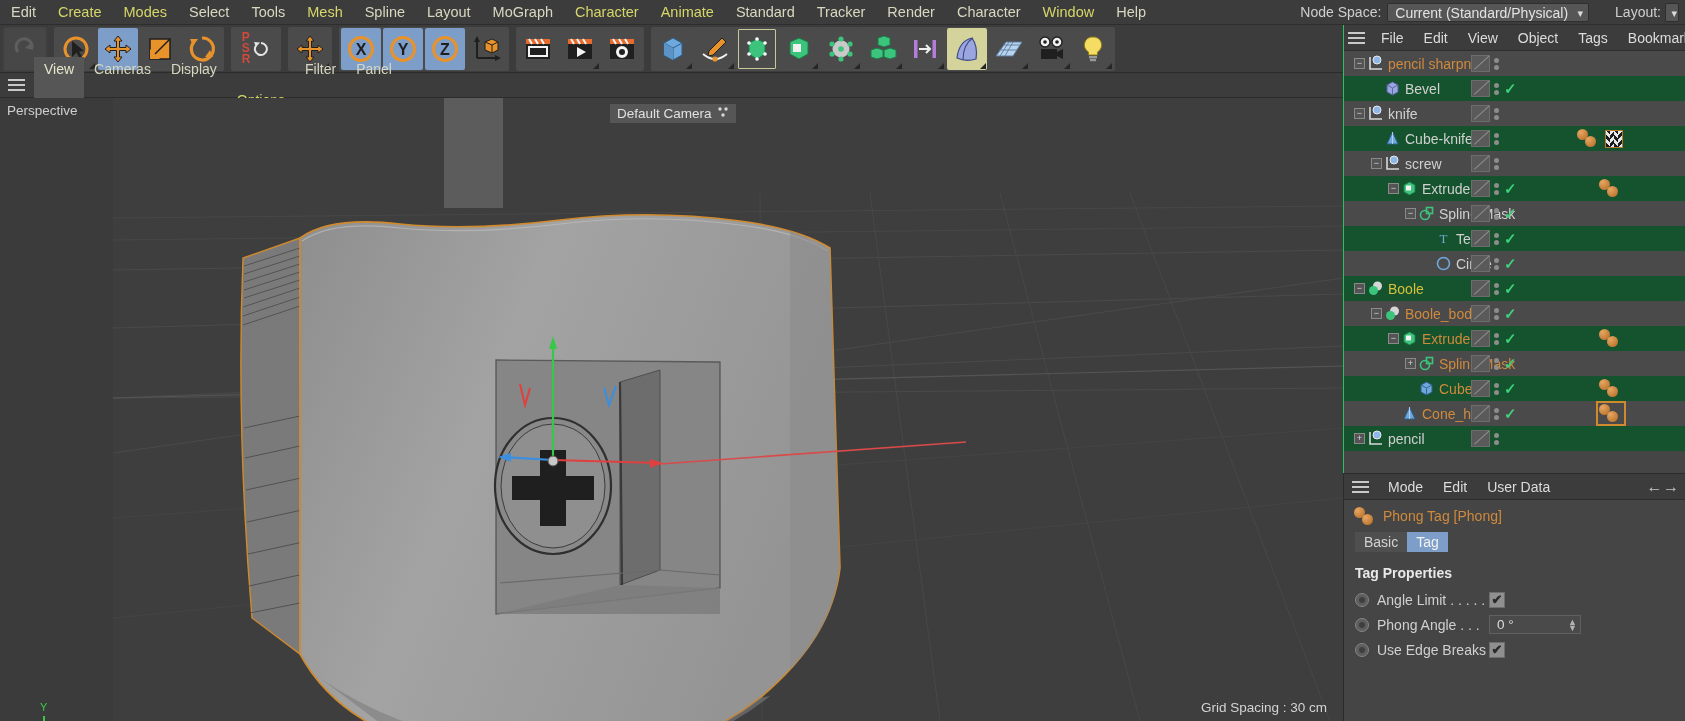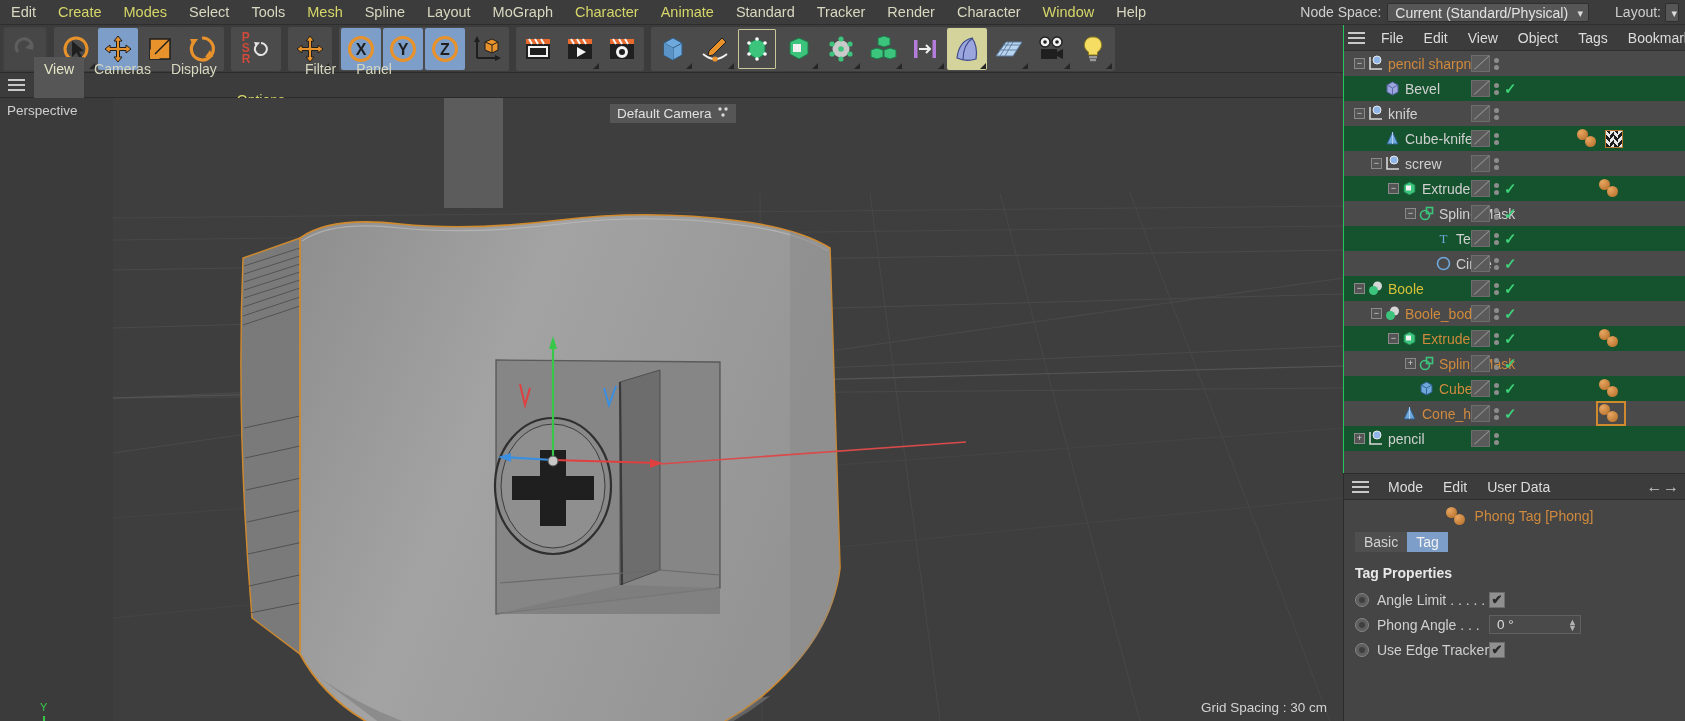--- a/index.html
+++ b/index.html
@@ -114,21 +114,21 @@
        linear-gradient(-45deg,transparent 75%,#1c1c1c 75%) -4px -4px/8px 8px,
        #e8e8e8; }
   .tagsel { outline:2px solid #d08a2e; outline-offset:1px; }
   .vline { position:absolute; top:0; bottom:0; width:1px; background:#3a3a3a; }
 
   .amgr {
     position:absolute; left:1343px; top:473px; width:342px; height:248px;
     background:#454545; border-left:1px solid #2b2b2b; border-top:1px solid #2b2b2b;
   }
   .amgr-head { height:26px; display:flex; align-items:center; background:#3c3c3c; border-bottom:1px solid #2e2e2e; }
-  .amgr-title { display:flex; align-items:center; gap:7px; padding:7px 0 4px 10px; font-size:14px; color:#cf8a3d;justify-content:center; }
+  .amgr-title { display:flex; align-items:center; gap:7px; padding:7px 0 4px 10px; font-size:14px; color:#cf8a3d; }
   .tabs { display:flex; margin:3px 0 0 11px; }
   .tab { font-size:14px; color:#d2d2d2; padding:2px 9px; background:#4f4f4f; }
   .tab.act { background:#7d9ec9; color:#f2f2f2; }
   .sect { font-size:14px; color:#e8e8e8; font-weight:bold; padding:13px 0 6px 11px; }
   .prow { display:flex; align-items:center; height:25px; padding-left:11px; font-size:14px; color:#d0d0d0; }
   .radio { width:14px; height:14px; border-radius:50%; background:#5e5e5e; border:1px solid #868686; flex:none; margin-right:8px; position:relative; }
   .radio:after { content:""; position:absolute; left:3px; top:3px; width:6px; height:6px; border-radius:50%; background:#3f3f3f; }
   .plabel { min-width:112px; white-space:nowrap; }
   .cbox { width:16px; height:16px; background:#909090; border:1px solid #6e6e6e; display:flex; align-items:center; justify-content:center; color:#2a2a2a; font-size:13px; font-weight:bold; }
   .numfield { width:92px; height:19px; background:#4a4a4a; border:1px solid #606060;
@@ -936,19 +936,19 @@
           <span class="numfield">
             <span>0 °</span>
             <span class="spin">
               <span>▲</span>
               <span>▼</span>
             </span>
           </span>
         </div>
         <div class="prow">
           <span class="radio"></span>
-          <span class="plabel">Use Edge Tracker</span>
+          <span class="plabel">Use Edge Breaks</span>
           <span class="cbox">✔</span>
         </div>
       </div>
   </div>
 
 </div>
 
 </body></html>

